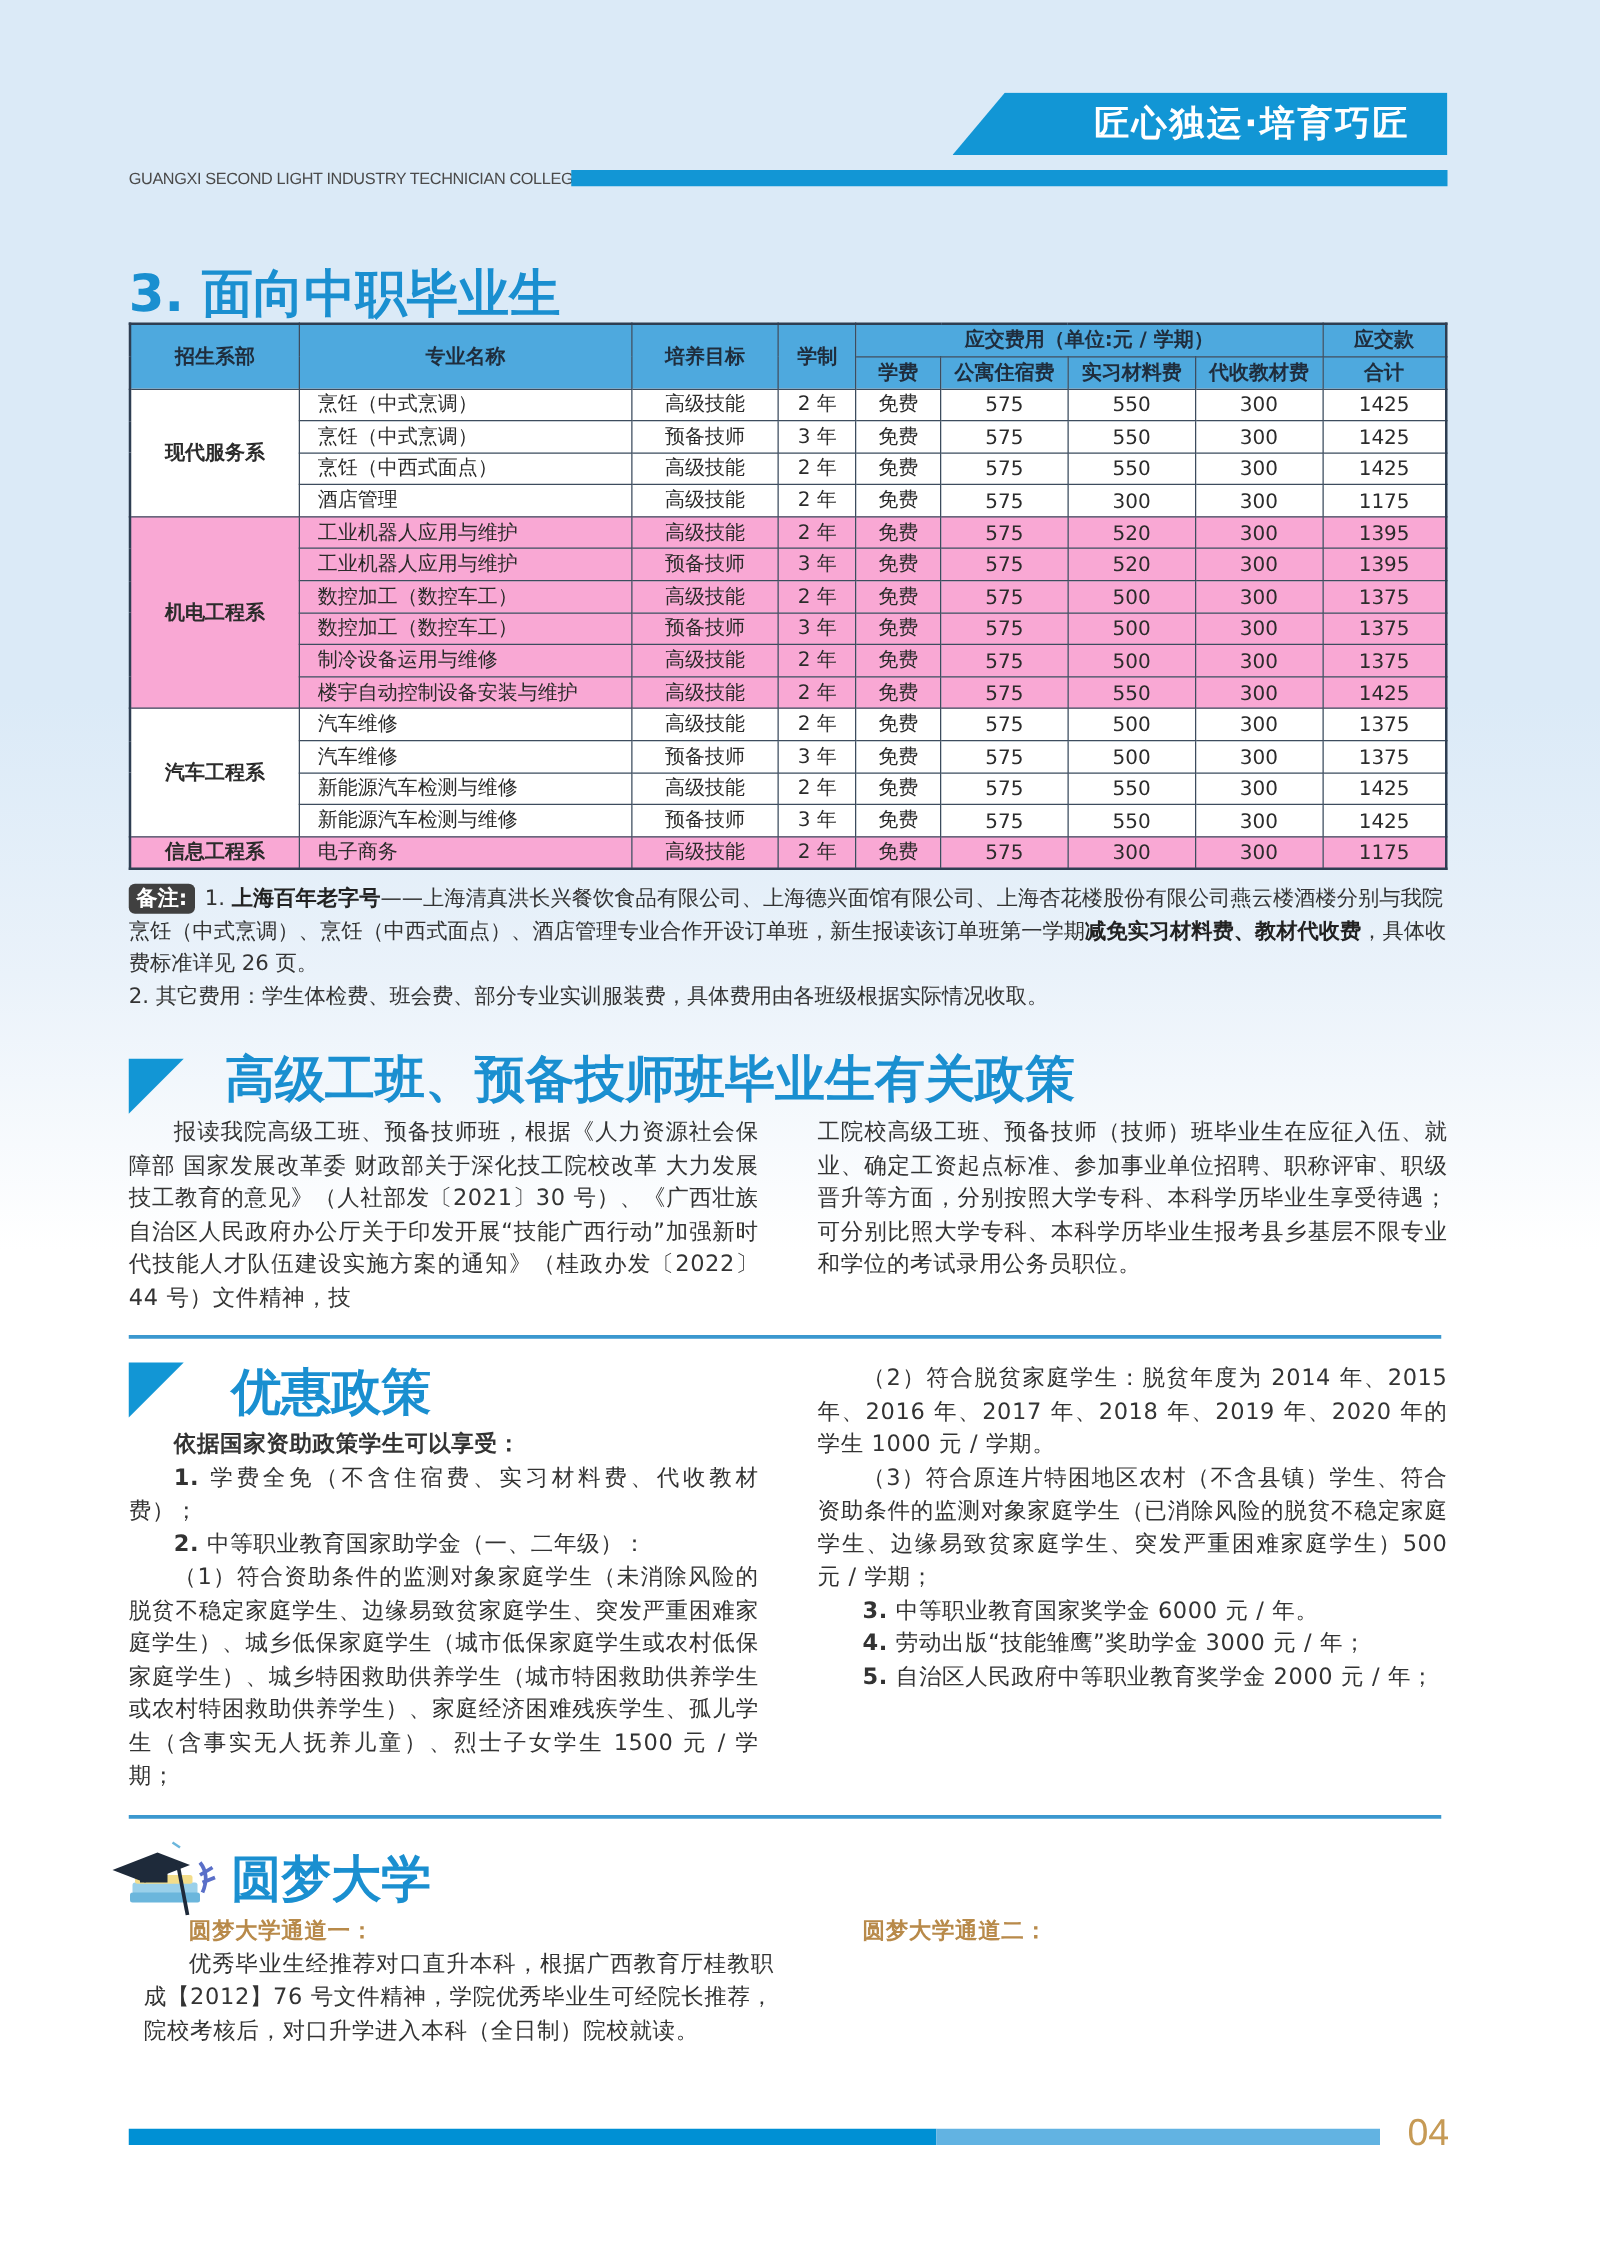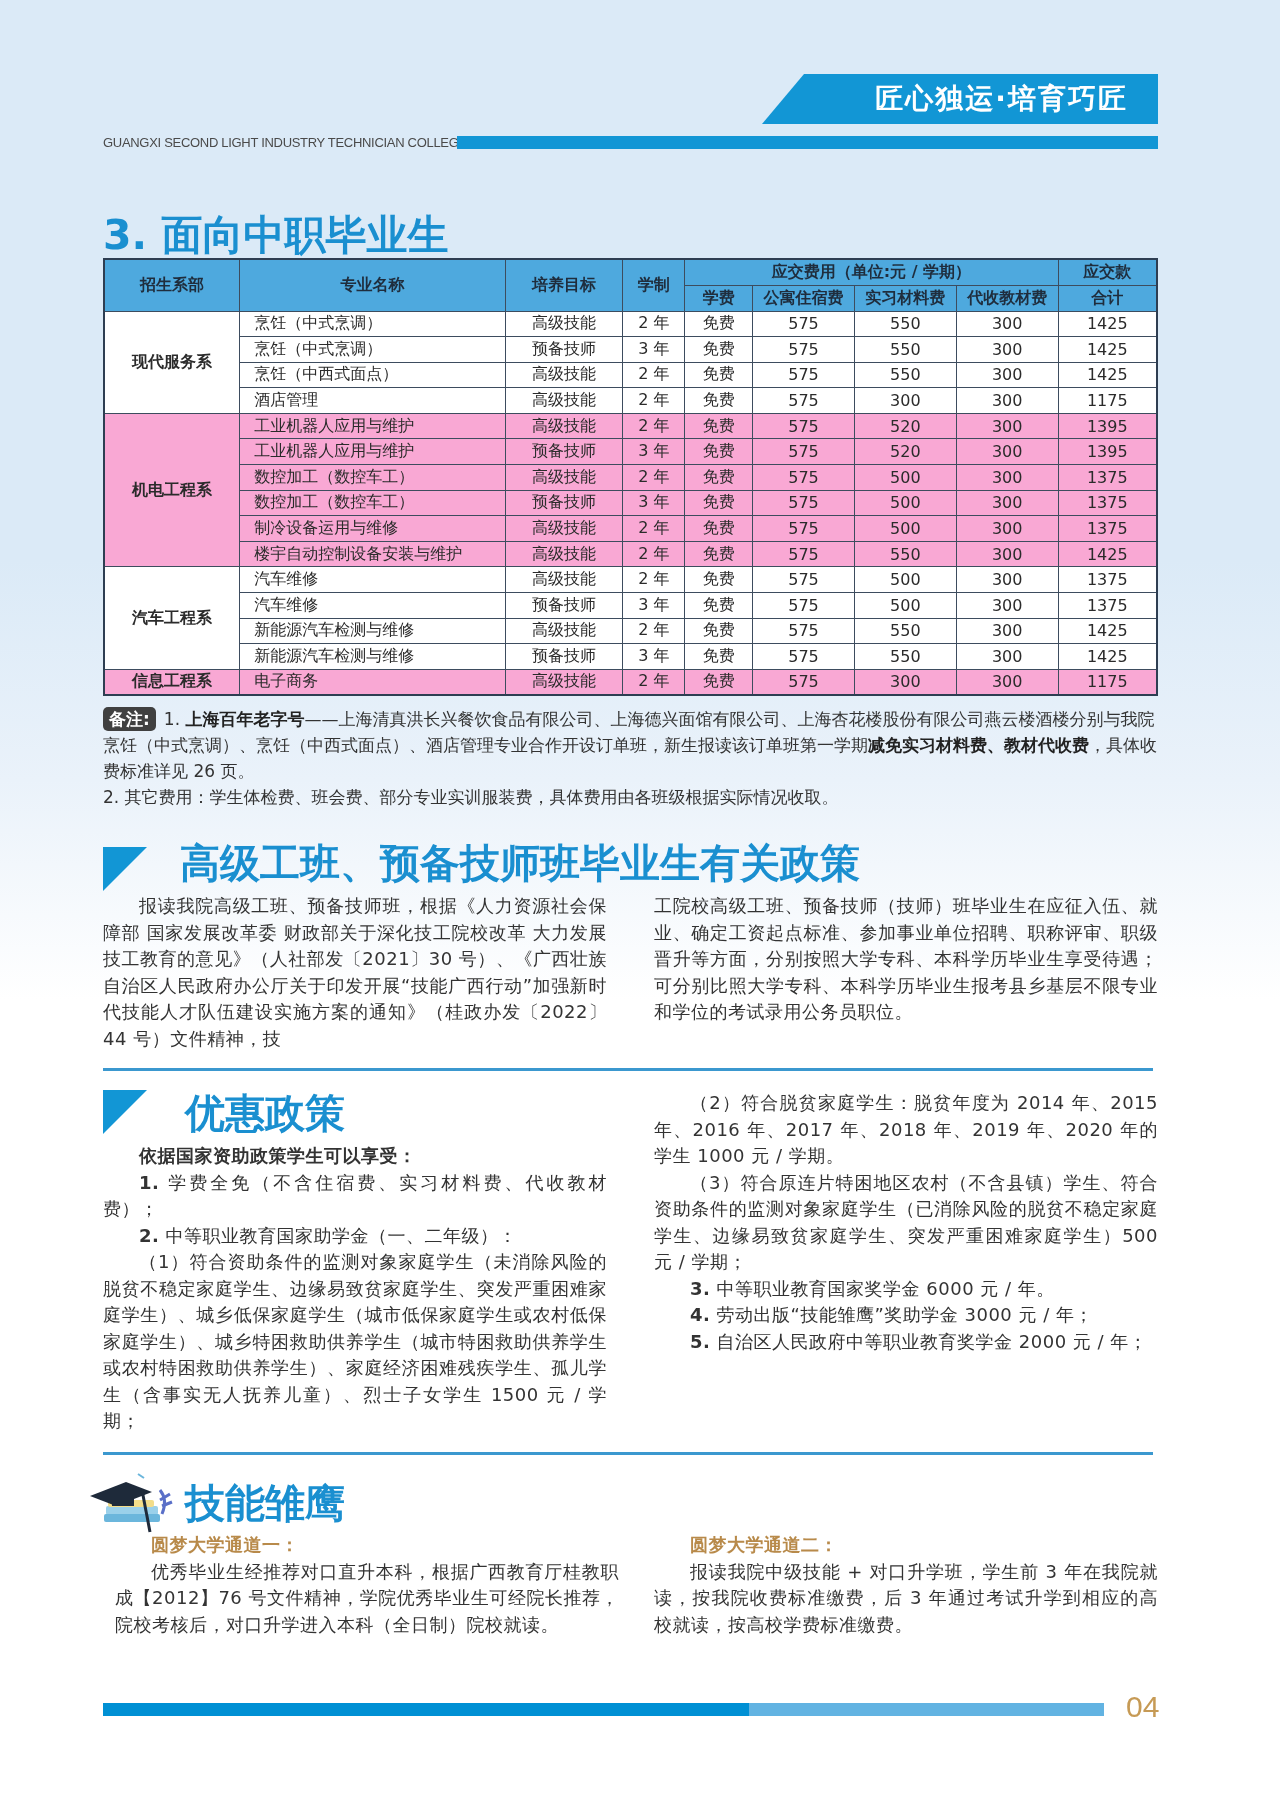--- a/index.html
+++ b/index.html
@@ -318,25 +318,24 @@
     <rect x="18" y="36" width="52" height="9" fill="#9ad0ea" rx="2"></rect>
     <rect x="16" y="44" width="56" height="8" fill="#6bb6dc" rx="2"></rect>
     <rect x="20" y="30" width="46" height="7" fill="#f3dd8a" rx="2"></rect>
     <polygon points="2,26 38,12 64,22 28,36" fill="#1e2a3a"></polygon>
     <rect x="24" y="28" width="22" height="8" fill="#1e2a3a"></rect>
     <line x1="54" y1="20" x2="62" y2="62" stroke="#1e2a3a" stroke-width="3"></line>
     <path d="M72 20 Q80 30 74 44 M72 30 L82 24 M74 36 L84 32" stroke="#5a6fc8" stroke-width="3" fill="none"></path>
     <line x1="50" y1="4" x2="56" y2="8" stroke="#6bb6dc" stroke-width="2"></line>
   </svg>
 </div>
-<div class="abs heading" style="left:185px; top:1476px;">技能雏鹰</div>
+<div class="abs heading" style="left:185px; top:1476px;">圆梦大学</div>
 <div class="abs body-text" style="left:103px; top:1532px; width:504px;margin-left:12px;">
   <div class="indent gold">圆梦大学通道一：</div>
   <div class="indent">优秀毕业生经推荐对口直升本科，根据广西教育厅桂教职成【2012】76 号文件精神，学院优秀毕业生可经院长推荐，院校考核后，对口升学进入本科（全日制）院校就读。</div>
 </div>
 <div class="abs body-text" style="left:654px; top:1532px; width:504px;">
   <div class="indent gold">圆梦大学通道二：</div>
-  <div class="indent">报读我院中级技能 + 对口升学班，学生前 3 年在我院就读，按我院收费标准缴费，后 3 年通过考试升学到相应的高校就读，按高校学费标准缴费。</div>
 </div>
 
 <div class="abs foot-bar1"></div>
 <div class="abs foot-bar2"></div>
 <div class="abs page-num">04</div>
 
 </body></html>

